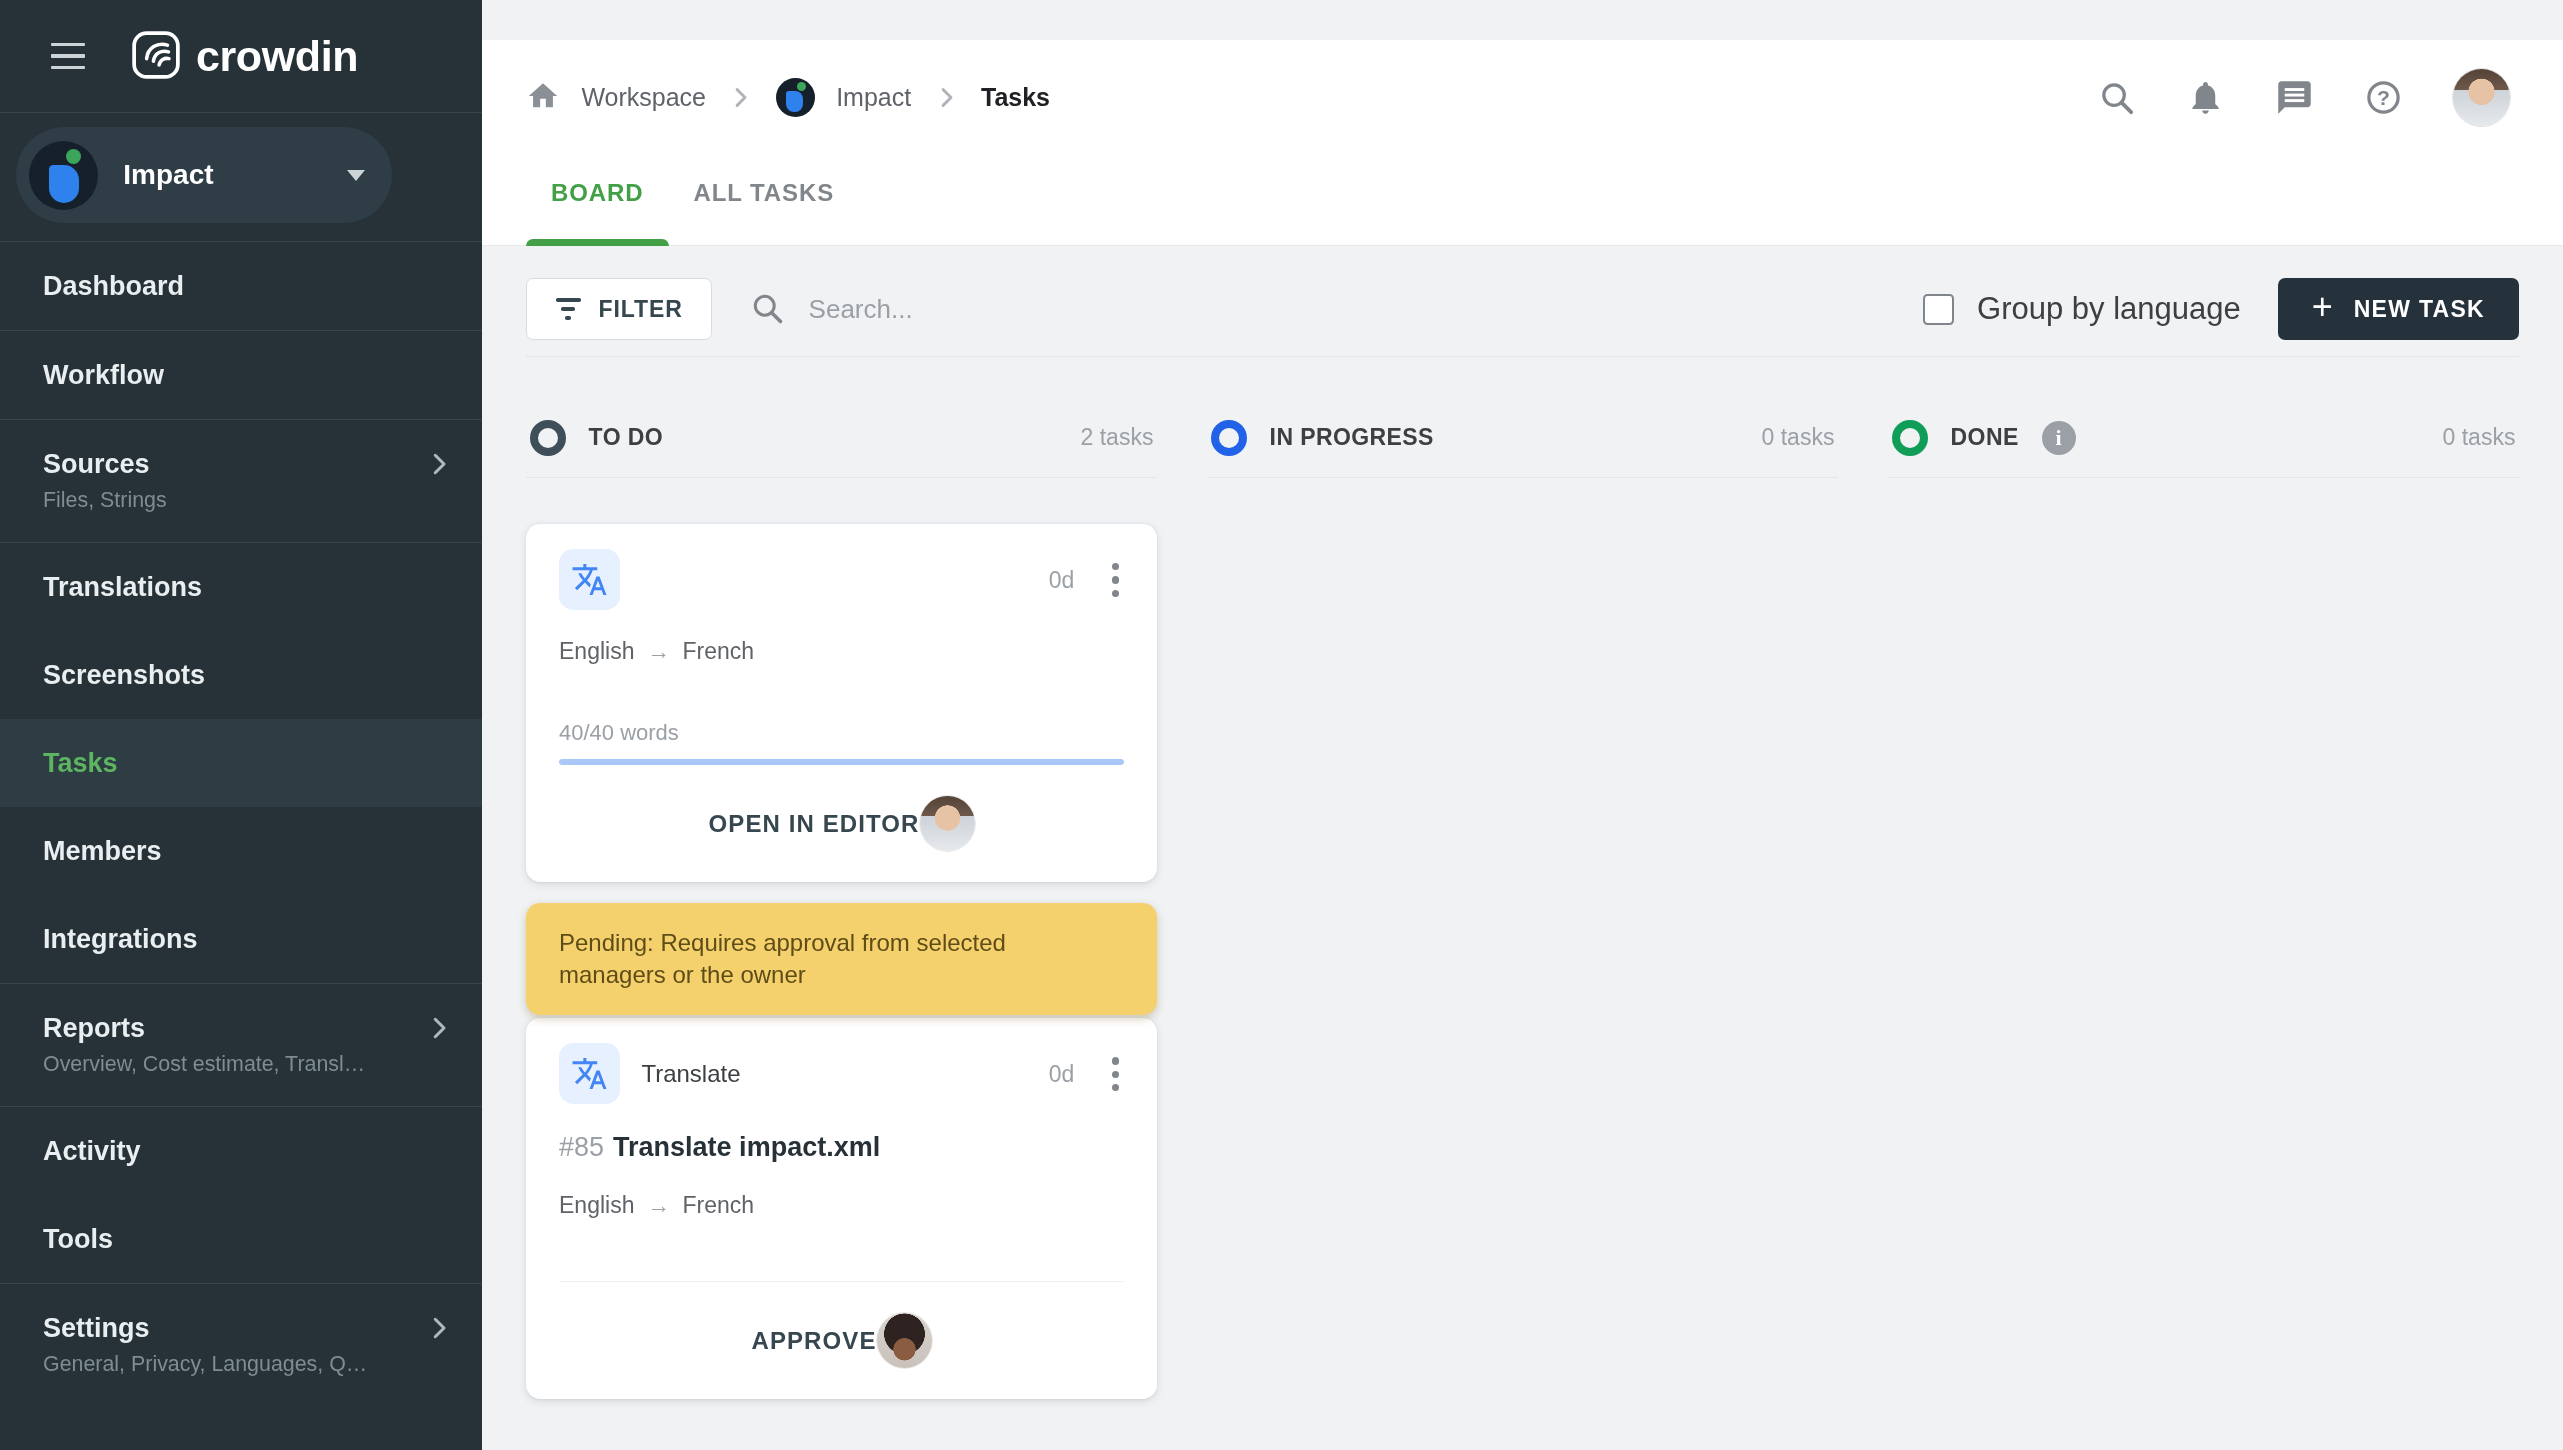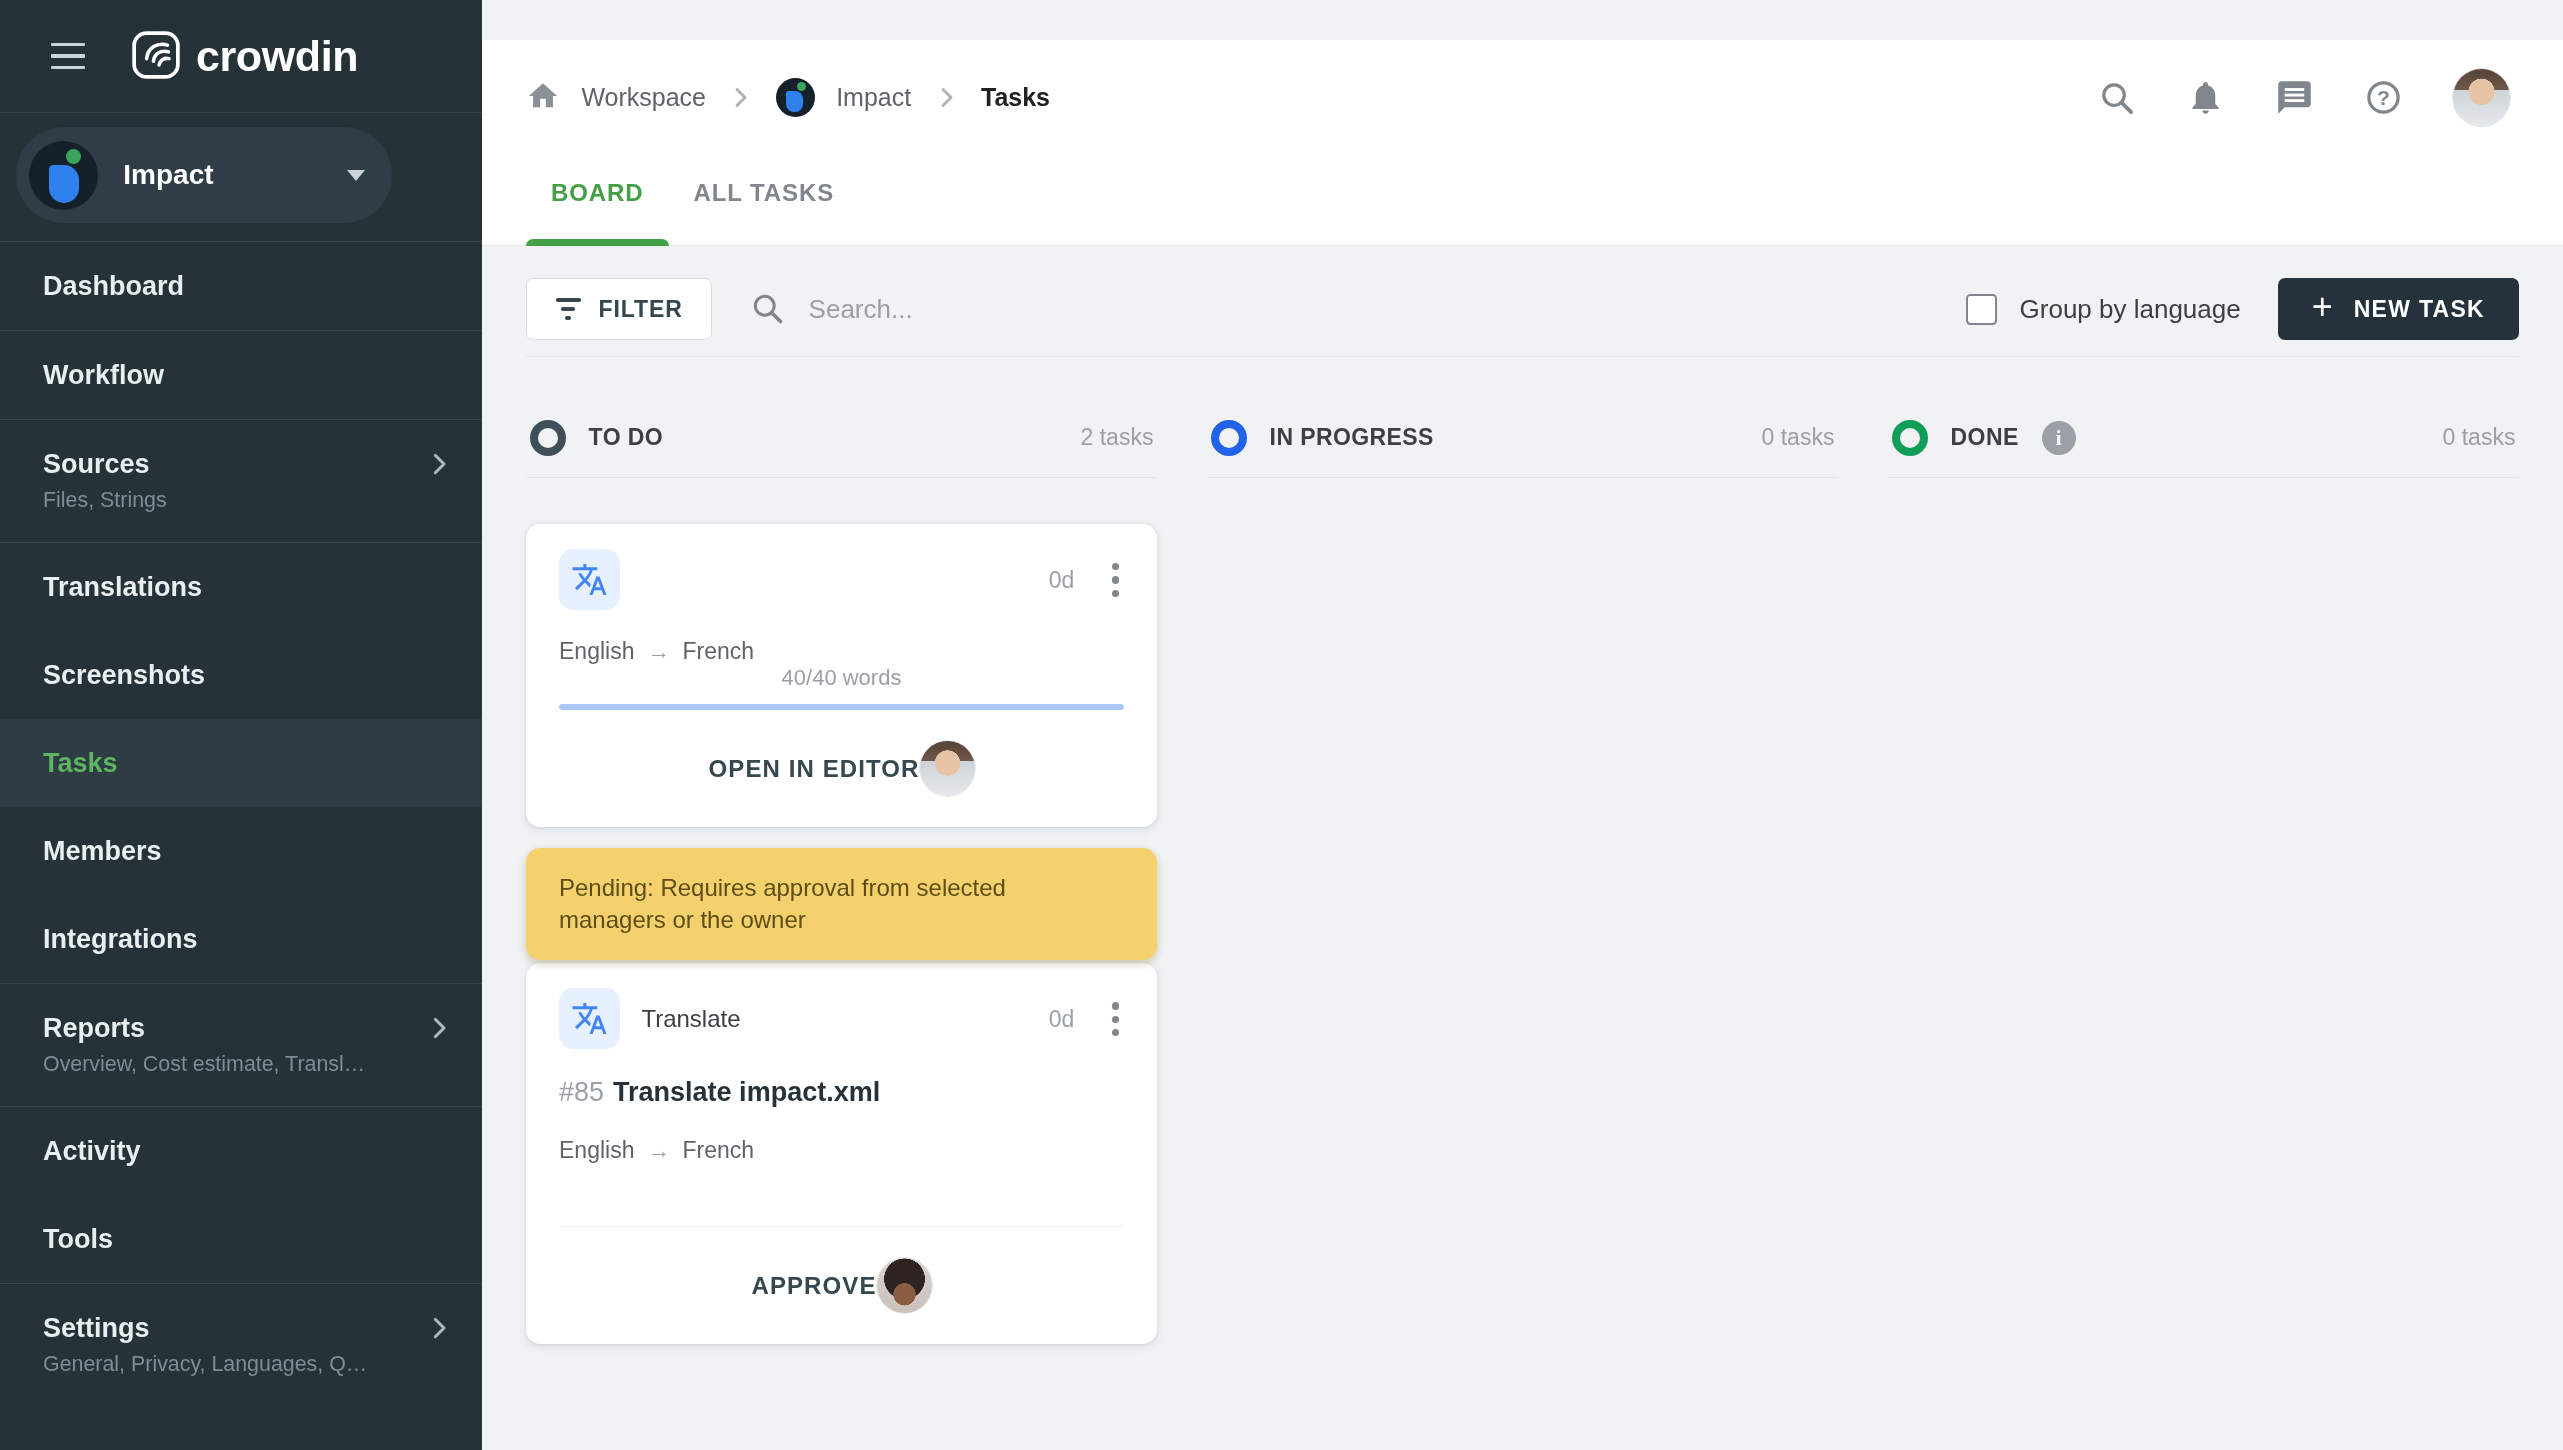--- a/index.html
+++ b/index.html
@@ -69,21 +69,21 @@
   .filter-glyph i{display:block;height:3.6px;background:#37474f;border-radius:1.8px;}
   .filter-glyph i:nth-child(1){width:25px;}
   .filter-glyph i:nth-child(2){width:14.2px;}
   .filter-glyph i:nth-child(3){width:5.3px;}
   .search-box{display:flex;align-items:center;gap:21.4px;margin-left:37px;}
   .search-box svg{width:36px;height:36px;}
   .search-input{border:none;outline:none;background:transparent;font-size:26px;color:#202124;width:498px;font-family:inherit;}
   .search-input::placeholder{color:#9aa0a6;}
   .toolbar-right{display:flex;align-items:center;}
   .checkbox{width:31px;height:31px;border:2.7px solid #80868b;border-radius:4.4px;background:#fff;cursor:pointer;flex-shrink:0;}
-  .group-label{margin-left:23px;font-size:26px;color:#3c4043;}
+  .group-label{margin-left:23px;font-size:31px;color:#3c4043;}
   .new-task-btn{margin-left:37px;height:62px;padding:0 34px;background:#26323b;color:#ffffff;border:none;border-radius:7.1px;display:flex;align-items:center;gap:19.6px;font-size:23px;font-weight:700;letter-spacing:1.3px;cursor:pointer;font-family:inherit;}
   .plus{font-size:36px;font-weight:400;line-height:1;margin-top:-3.6px;}
 
   
   .board{display:flex;gap:50px;margin-top:50px;}
   .col{flex:1;min-width:0;}
   .col-head{display:flex;align-items:center;gap:23px;padding:12.5px 3.6px 21.4px;border-bottom:0.9px solid #e3e5e7;}
   .status-circle{width:36px;height:36px;border-radius:50%;border-style:solid;border-width:8px;flex-shrink:0;}
   .c-todo{border-color:#3e4f59;}
   .c-prog{border-color:#2262e8;}
@@ -100,21 +100,21 @@
   .head-right{margin-left:auto;display:flex;align-items:center;gap:32px;align-self:flex-start;margin-top:9px;}
   .duration{font-size:23px;color:#9aa0a6;}
   .kebab{display:flex;flex-direction:column;gap:6.2px;padding:5.3px;cursor:pointer;}
   .kebab i{width:7.1px;height:7.1px;border-radius:50%;background:#80868b;}
   .task-title{margin-top:27px;font-size:27px;line-height:32px;color:#263238;}
   .task-id{color:#9aa0a6;font-weight:400;margin-right:9px;}
   .title-text{font-weight:700;}
   .langs{margin-top:28.5px;display:flex;align-items:center;gap:12.5px;font-size:23px;color:#5f6368;}
   .arrow{color:#9aa0a6;}
   .arrow::before{content:"\2192";}
-  .words-row{text-align:center;font-size:22px;color:#9aa0a6;}
+  .words-row{margin-top:55px;text-align:left;font-size:22px;color:#9aa0a6;}
   .progress{margin-top:12.5px;height:6.2px;border-radius:3.6px;background:#e8eaed;overflow:hidden;}
   .progress i{display:block;height:100%;background:#a9c8f8;border-radius:3.6px;}
   .card-foot{display:flex;align-items:center;justify-content:center;height:117px;}
   .action{font-size:24px;font-weight:700;letter-spacing:1.1px;color:#37474f;cursor:pointer;}
   .foot-avatar{width:55px;height:55px;box-shadow:0 0 0 0.9px #e8e8e8;}
 
   .pending-banner{position:relative;z-index:2;margin-top:21.4px;background:#f5d16e;border-radius:14.2px;padding:24px 39px 24px 33px;font-size:24px;line-height:32px;color:#5f4d17;box-shadow:0 3.6px 9px rgba(120,95,25,.28);}
   .card2{margin-top:2.7px;}
   .divider{margin-top:62px;height:1.8px;background:#eef0f2;}
 </style>

